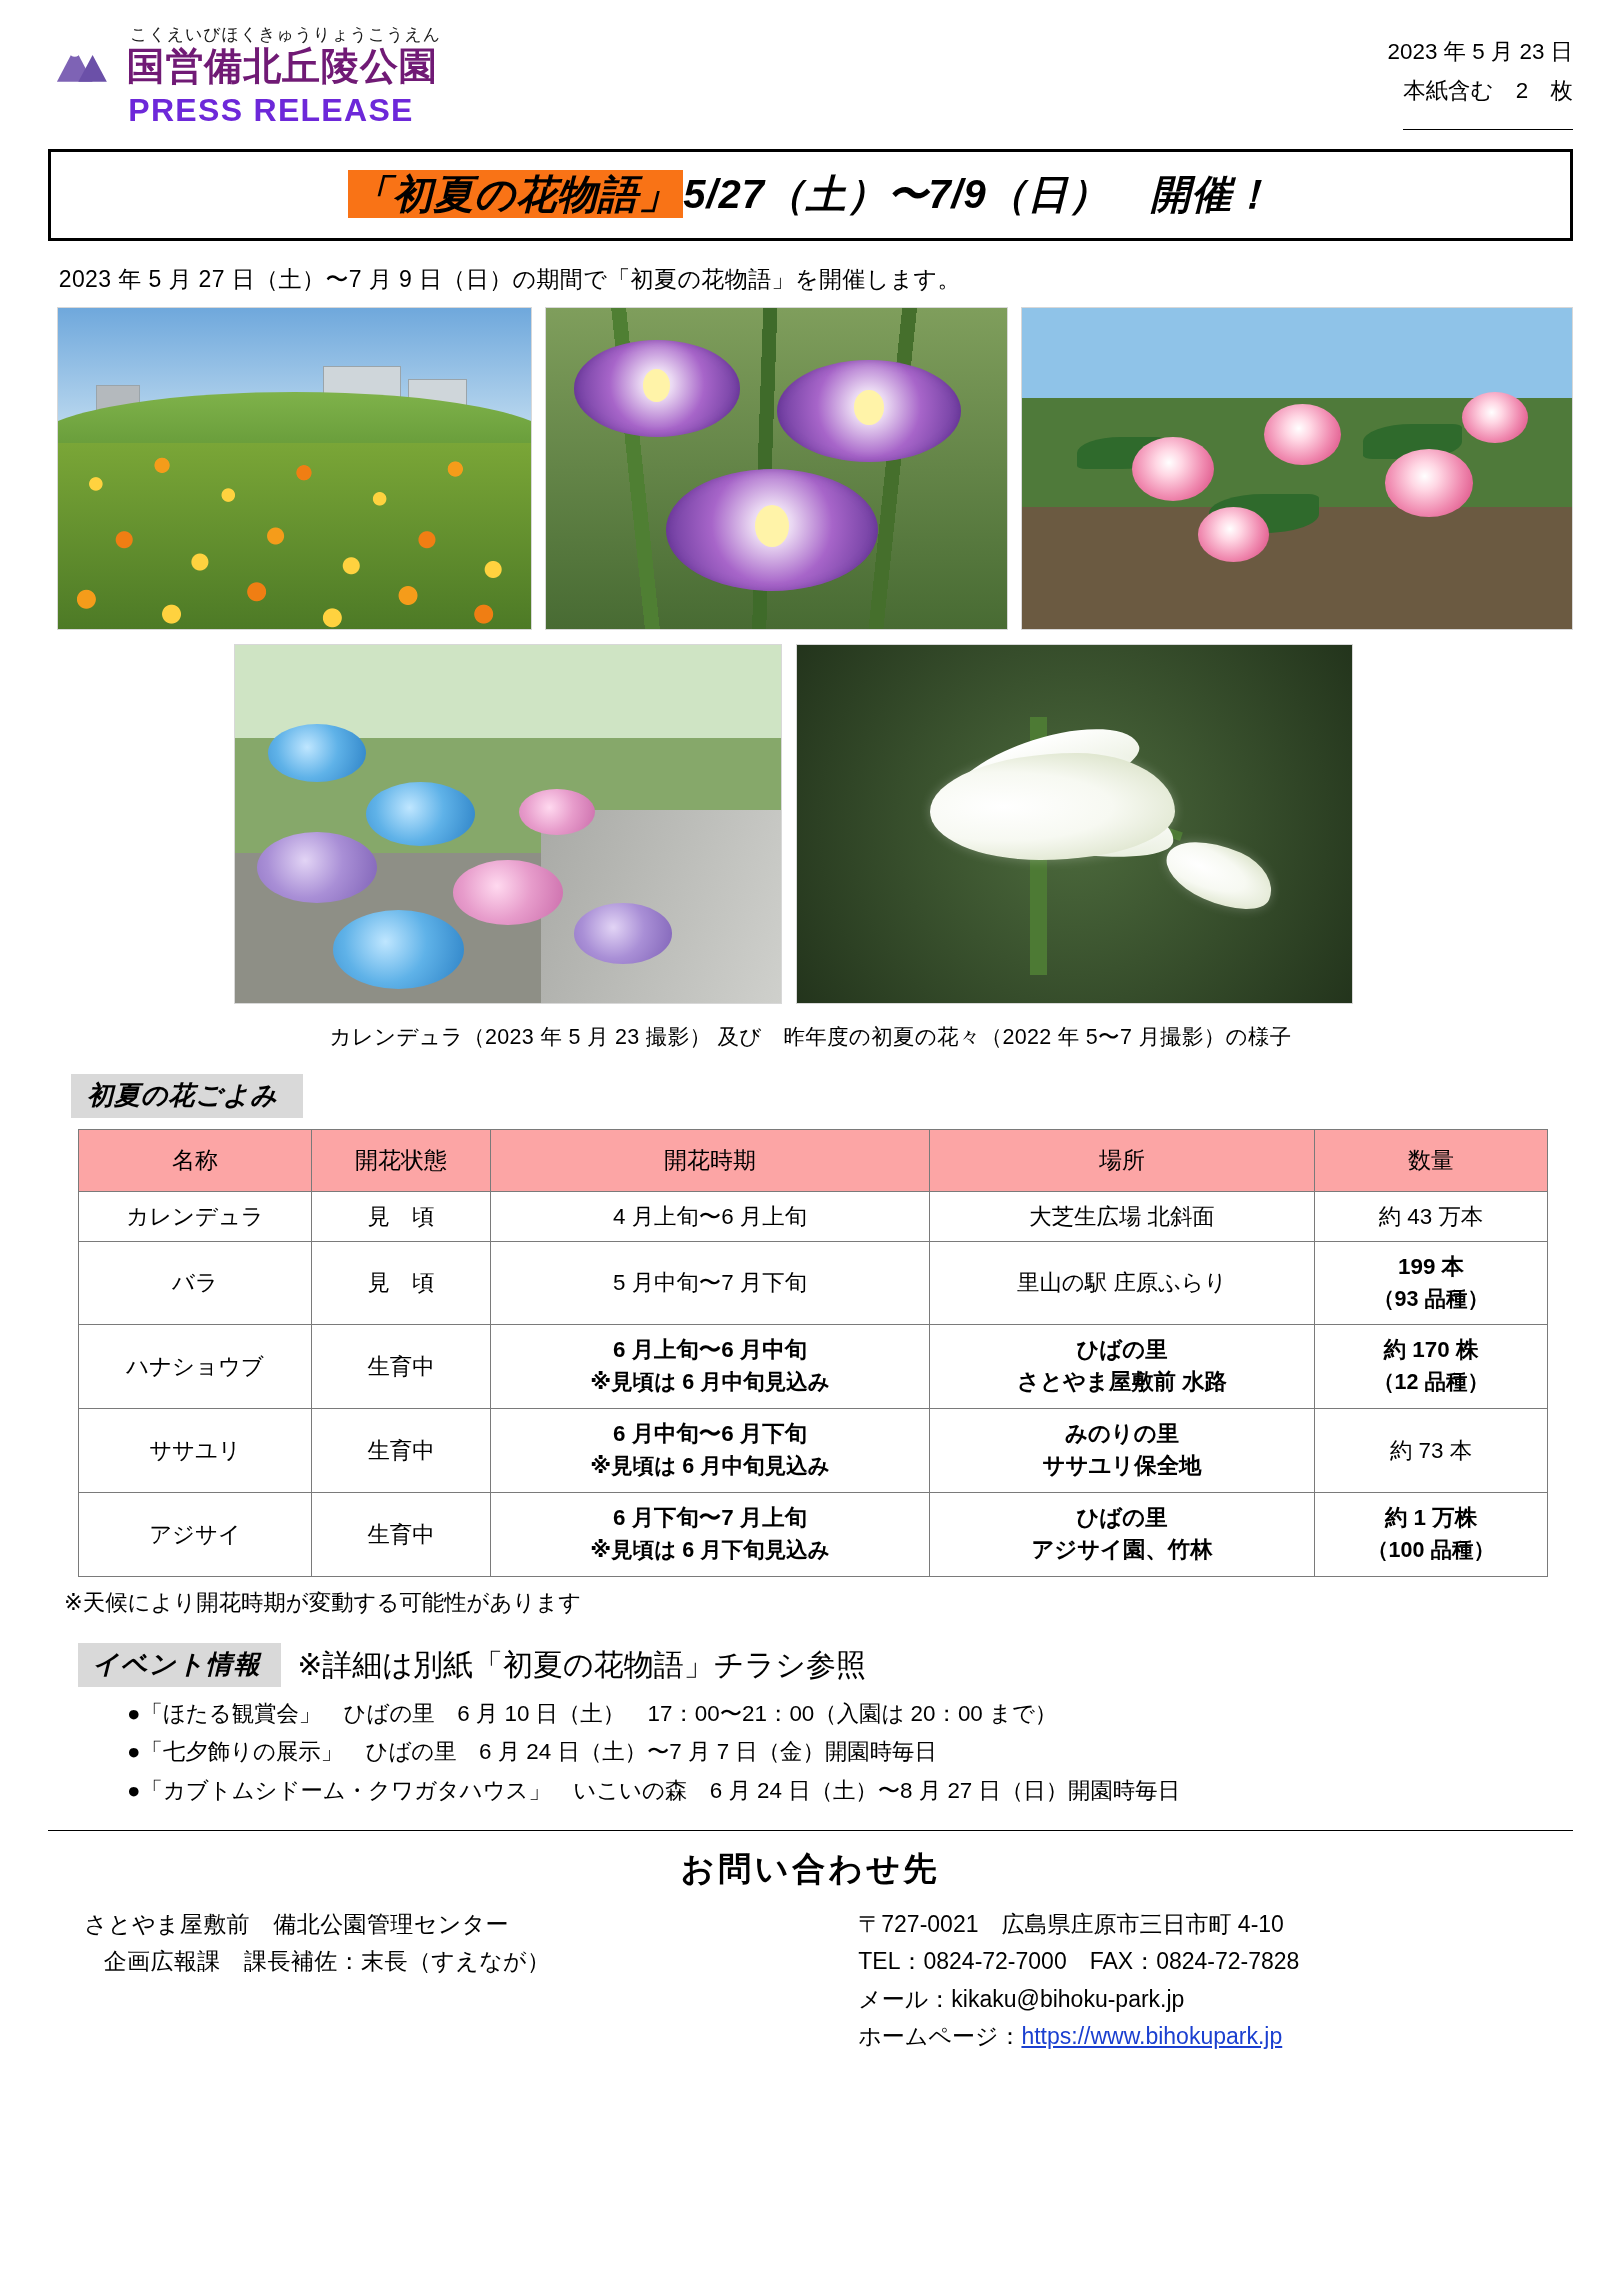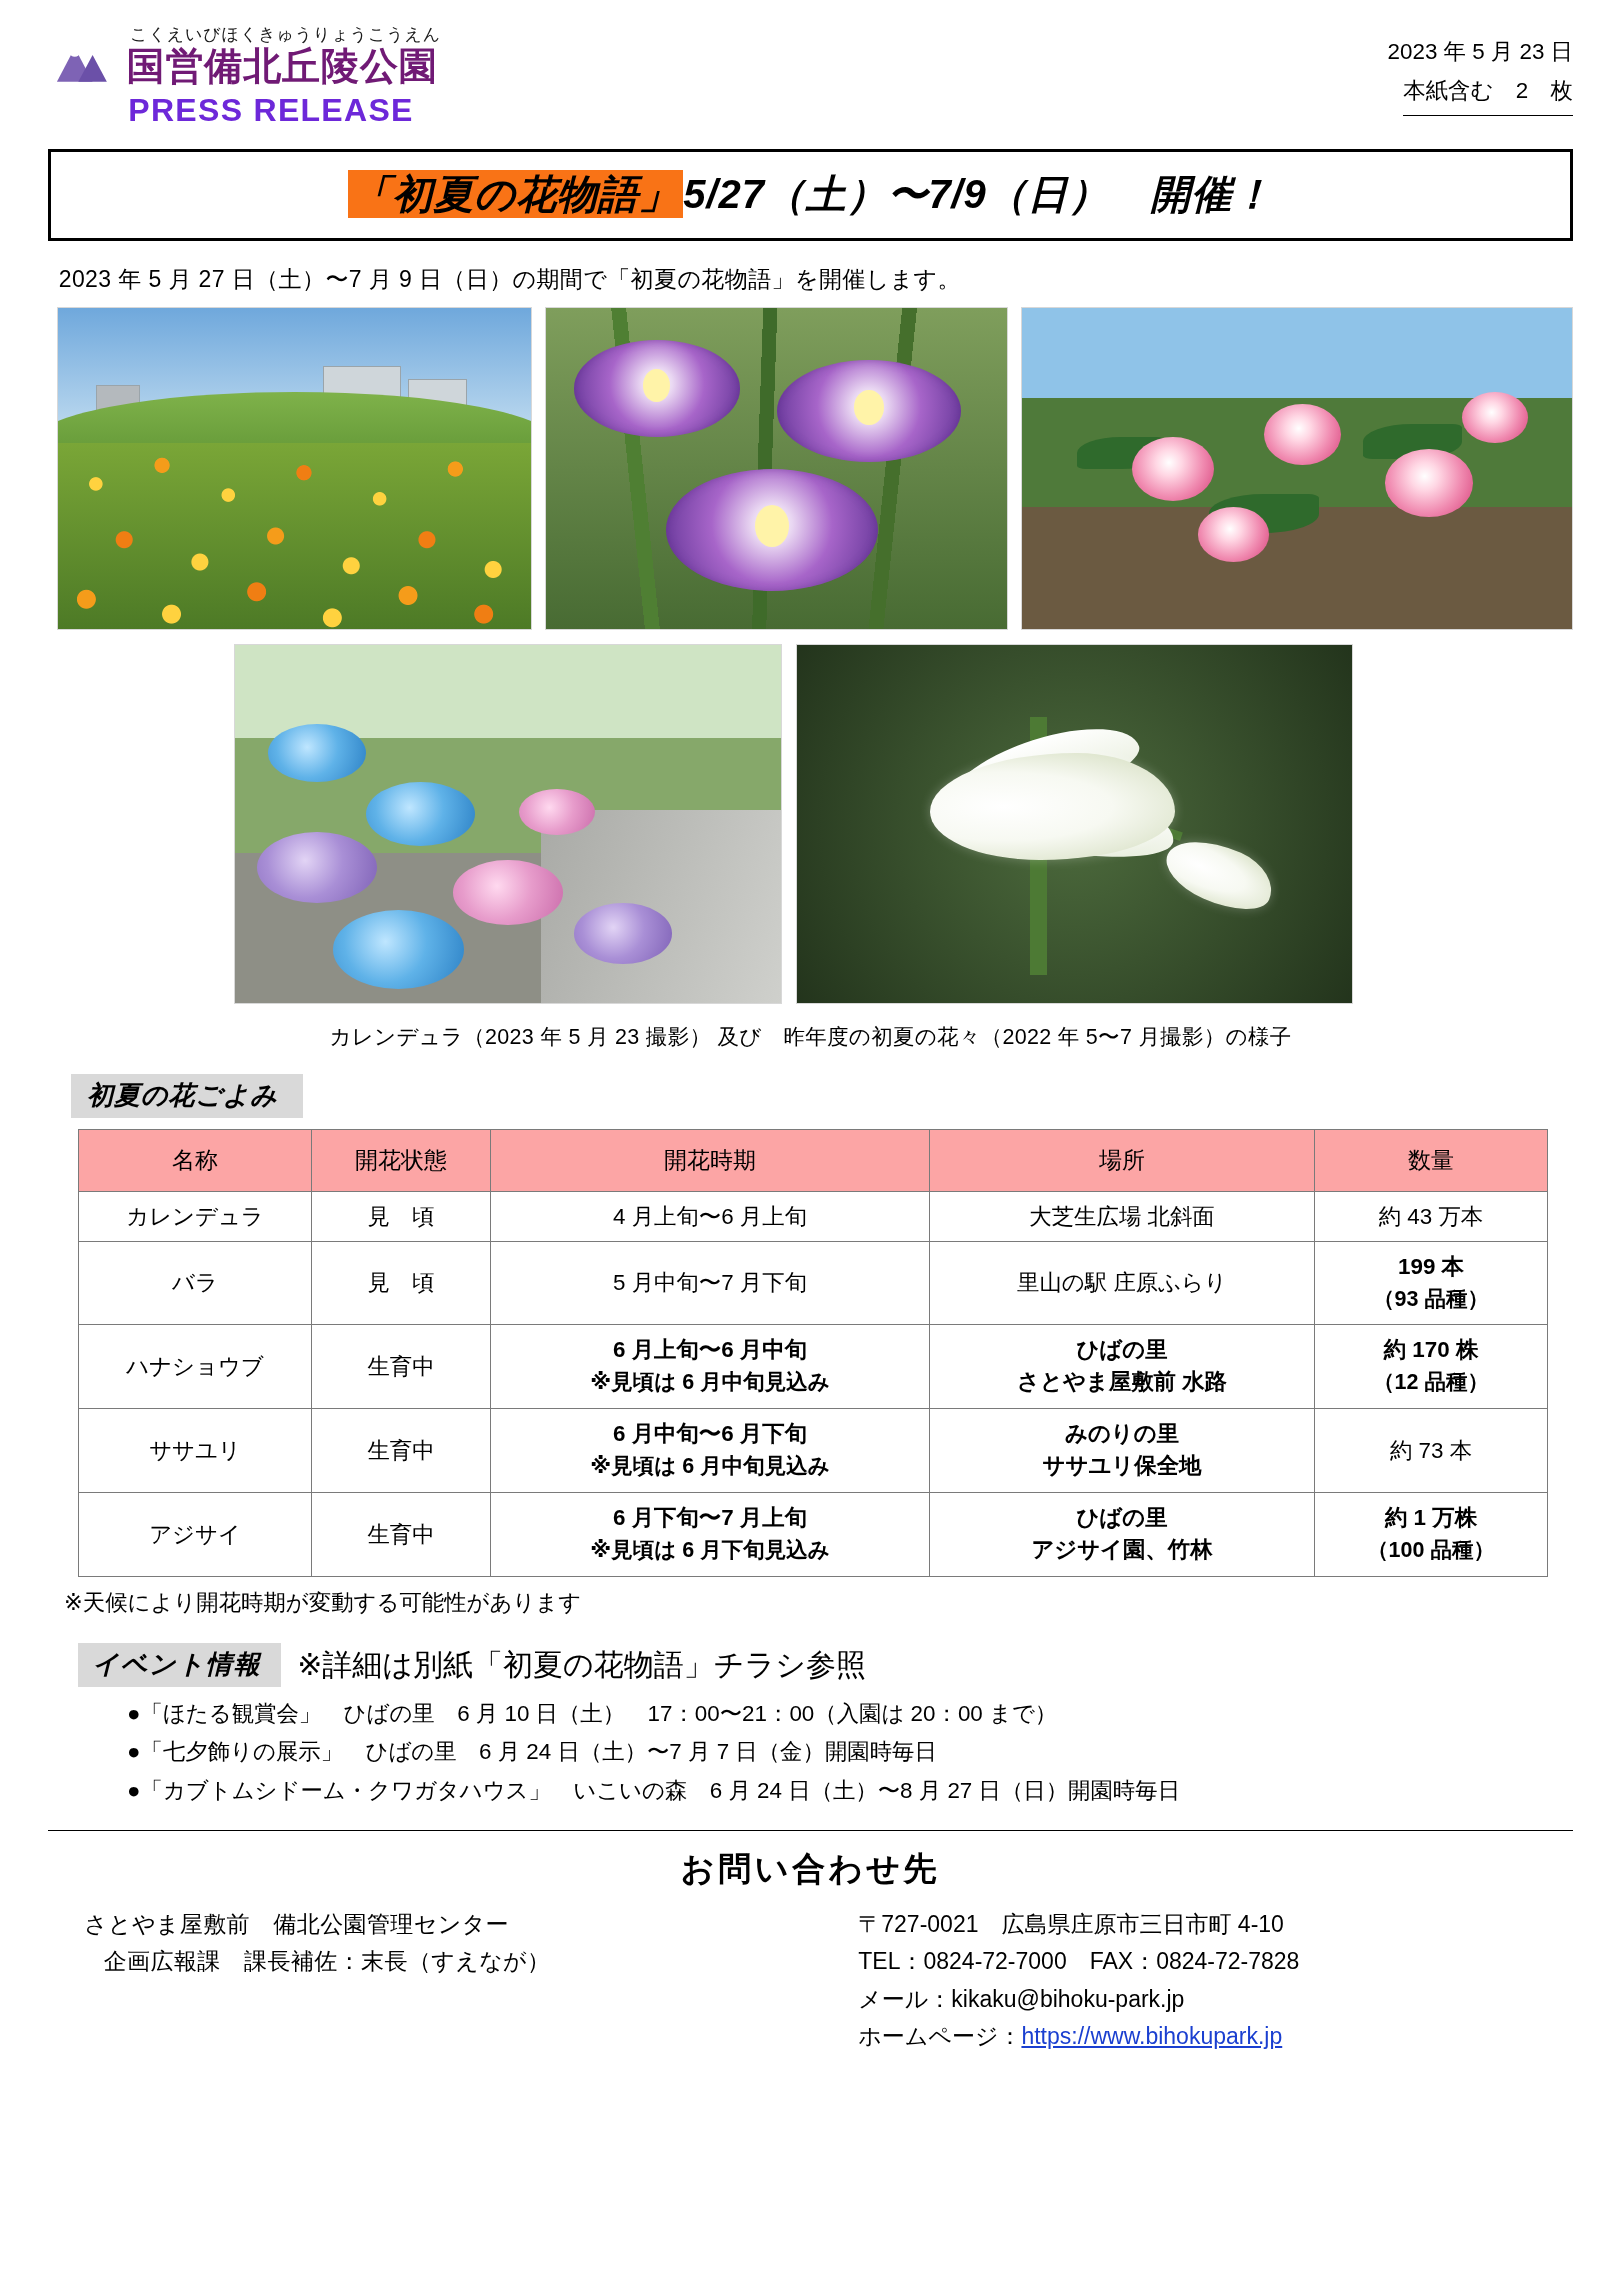--- a/index.html
+++ b/index.html
@@ -67,21 +67,21 @@
   }
   .header-right {
     text-align: right;
     font-size: 22.4px;
     line-height: 1.75;
     padding-top: 9px;
   }
   .header-right .sheets {
     border-bottom: 1.3px solid #000;
     display: inline-block;
-    padding-bottom: 5px;
+    padding-bottom: 19px;
   }
 
   
   .banner {
     border: 3.6px solid #000;
     height: 86px;
     display: flex;
     align-items: center;
     justify-content: center;
     margin-top: 10.7px;

